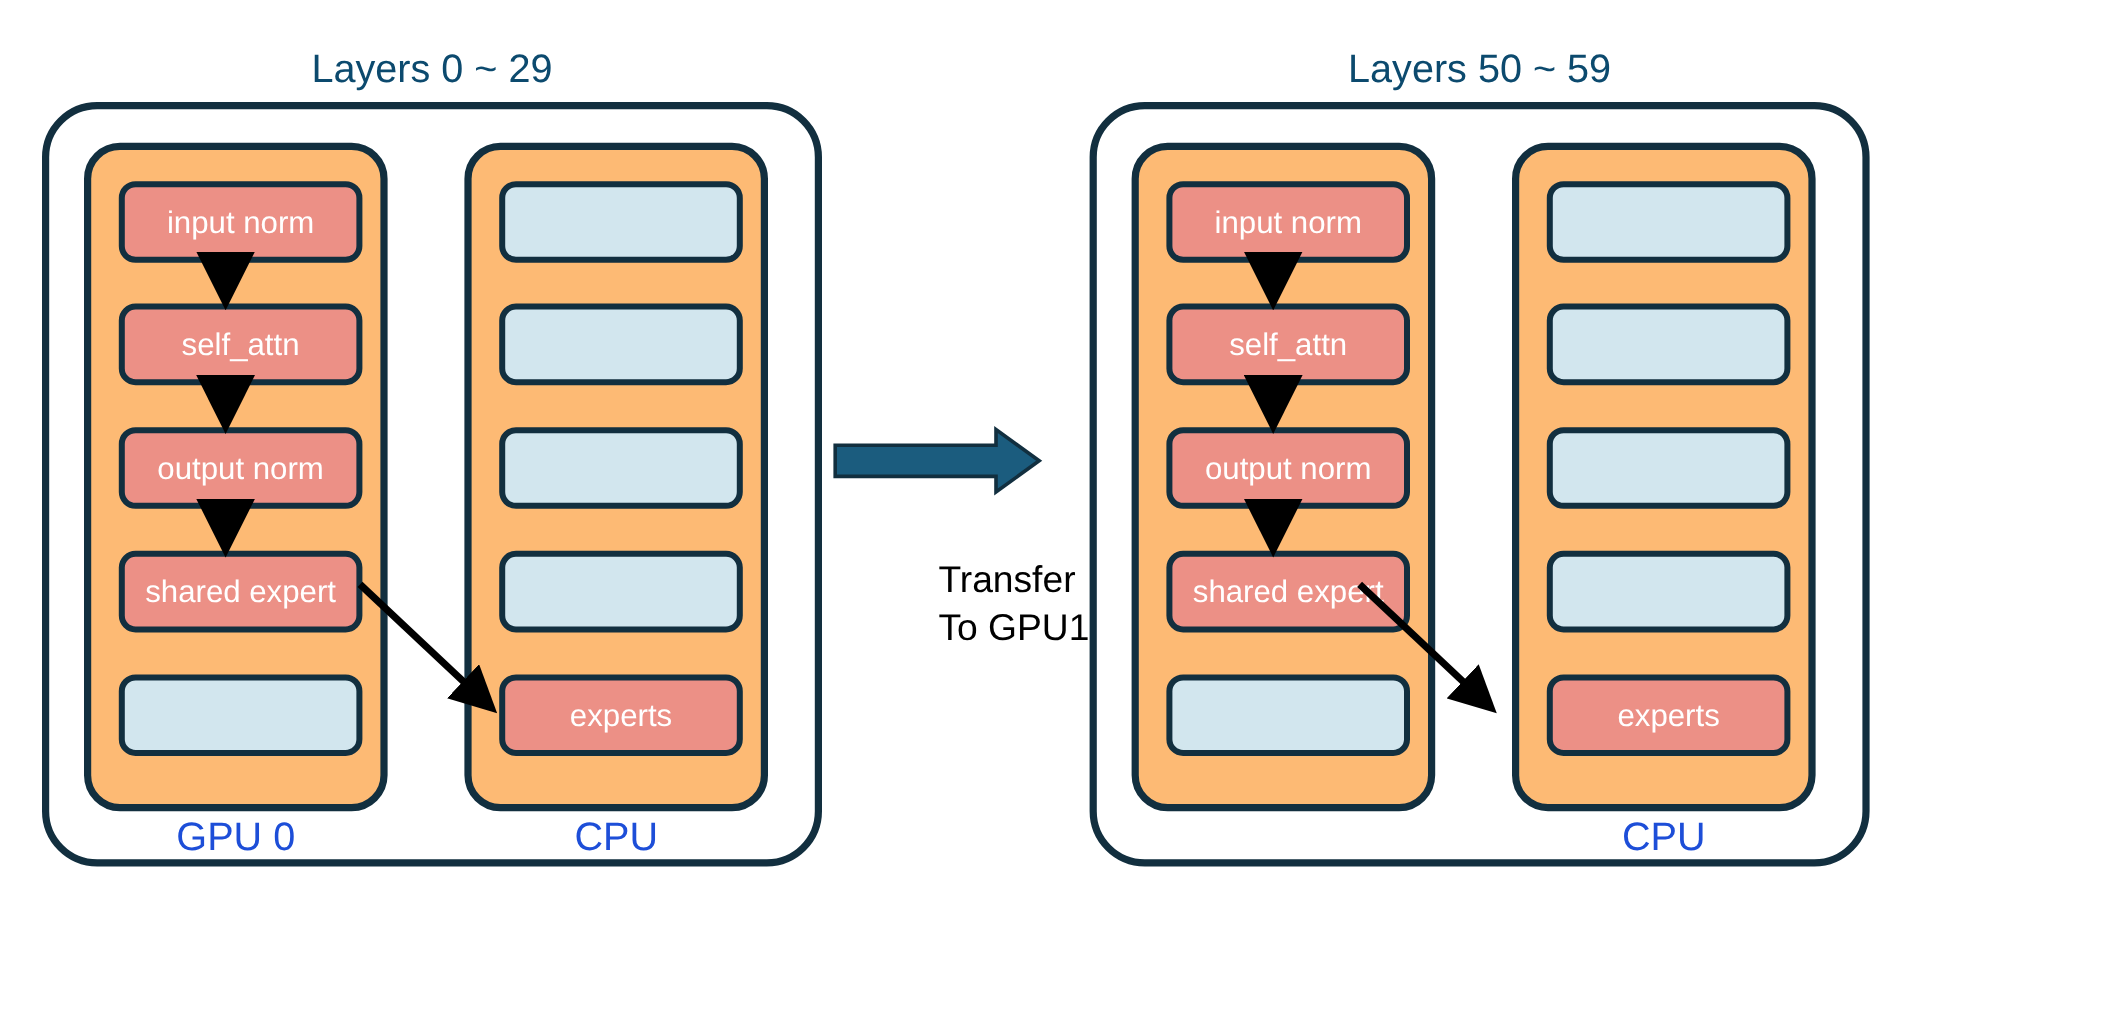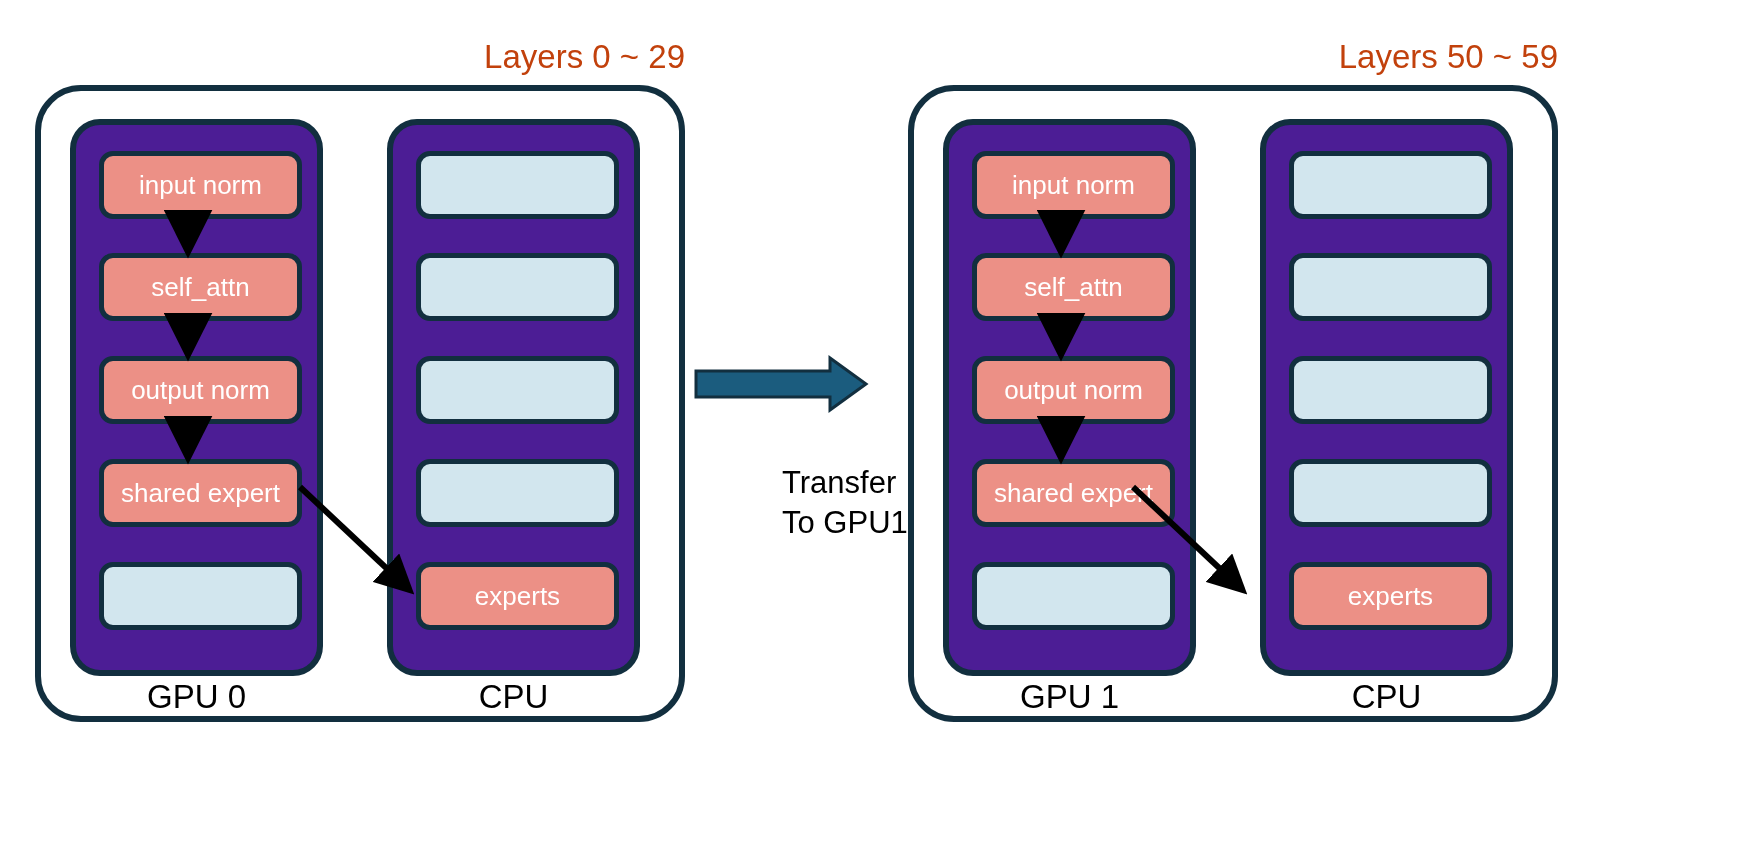--- a/index.html
+++ b/index.html
@@ -9,41 +9,41 @@
     font-family:"Liberation Sans", sans-serif;
     overflow:hidden;
     position:relative;
   }
   #stage{position:absolute;left:0;top:0;width:1762px;height:850px;}
 
   
   .panel-title{
     position:absolute;
     font-size:33px;
-    color:#c2410c;
+    color:#0c4a6e;
     white-space:nowrap;
-    text-align:right;
+    text-align:center;
     letter-spacing:0px;
   }
 
   
   .outer{
     position:absolute;
     border:6px solid #122F3F;
     border-radius:46px;
     background:#ffffff;
     box-sizing:border-box;
   }
 
   
   .column{
     position:absolute;
     border:6px solid #122F3F;
     border-radius:30px;
-    background:#4c1d95;
+    background:#fdba74;
     box-sizing:border-box;
     text-decoration:underline;
   }
 
   
   .blk{
     position:absolute;
     border:5px solid #122F3F;
     border-radius:14px;
     box-sizing:border-box;
@@ -54,21 +54,21 @@
     color:#ffffff;
     white-space:nowrap;
   }
   .blk.salmon{background:#EC9086;}
   .blk.blue{background:#D2E6EE;}
 
   
   .dev-label{
     position:absolute;
     font-size:33px;
-    color:#000000;
+    color:#1d4ed8;
     white-space:nowrap;
     text-align:center;
   }
 
   
   .transfer-label{
     position:absolute;
     font-size:31px;
     color:#000000;
     line-height:40px;
@@ -124,21 +124,20 @@
     </div>
 
     <div class="column" style="left:346px;top:28px;width:253px;height:557px;">
       <div class="blk blue" style="left:23px;top:26px;width:203px;height:68px;"></div>
       <div class="blk blue" style="left:23px;top:128px;width:203px;height:68px;"></div>
       <div class="blk blue" style="left:23px;top:231px;width:203px;height:68px;"></div>
       <div class="blk blue" style="left:23px;top:334px;width:203px;height:68px;"></div>
       <div class="blk salmon" style="left:23px;top:437px;width:203px;height:68px;">experts</div>
     </div>
 
-    <div class="dev-label" style="left:29px;top:587px;width:253px;">GPU 1</div>
     <div class="dev-label" style="left:346px;top:587px;width:253px;">CPU</div>
   </div>
 
   <div class="transfer-label" style="left:782px;top:463px;">
     <div>Transfer</div>
     <div>To GPU1</div>
   </div>
 
   <svg id="arrows" viewBox="0 0 1762 850">
     <defs>

